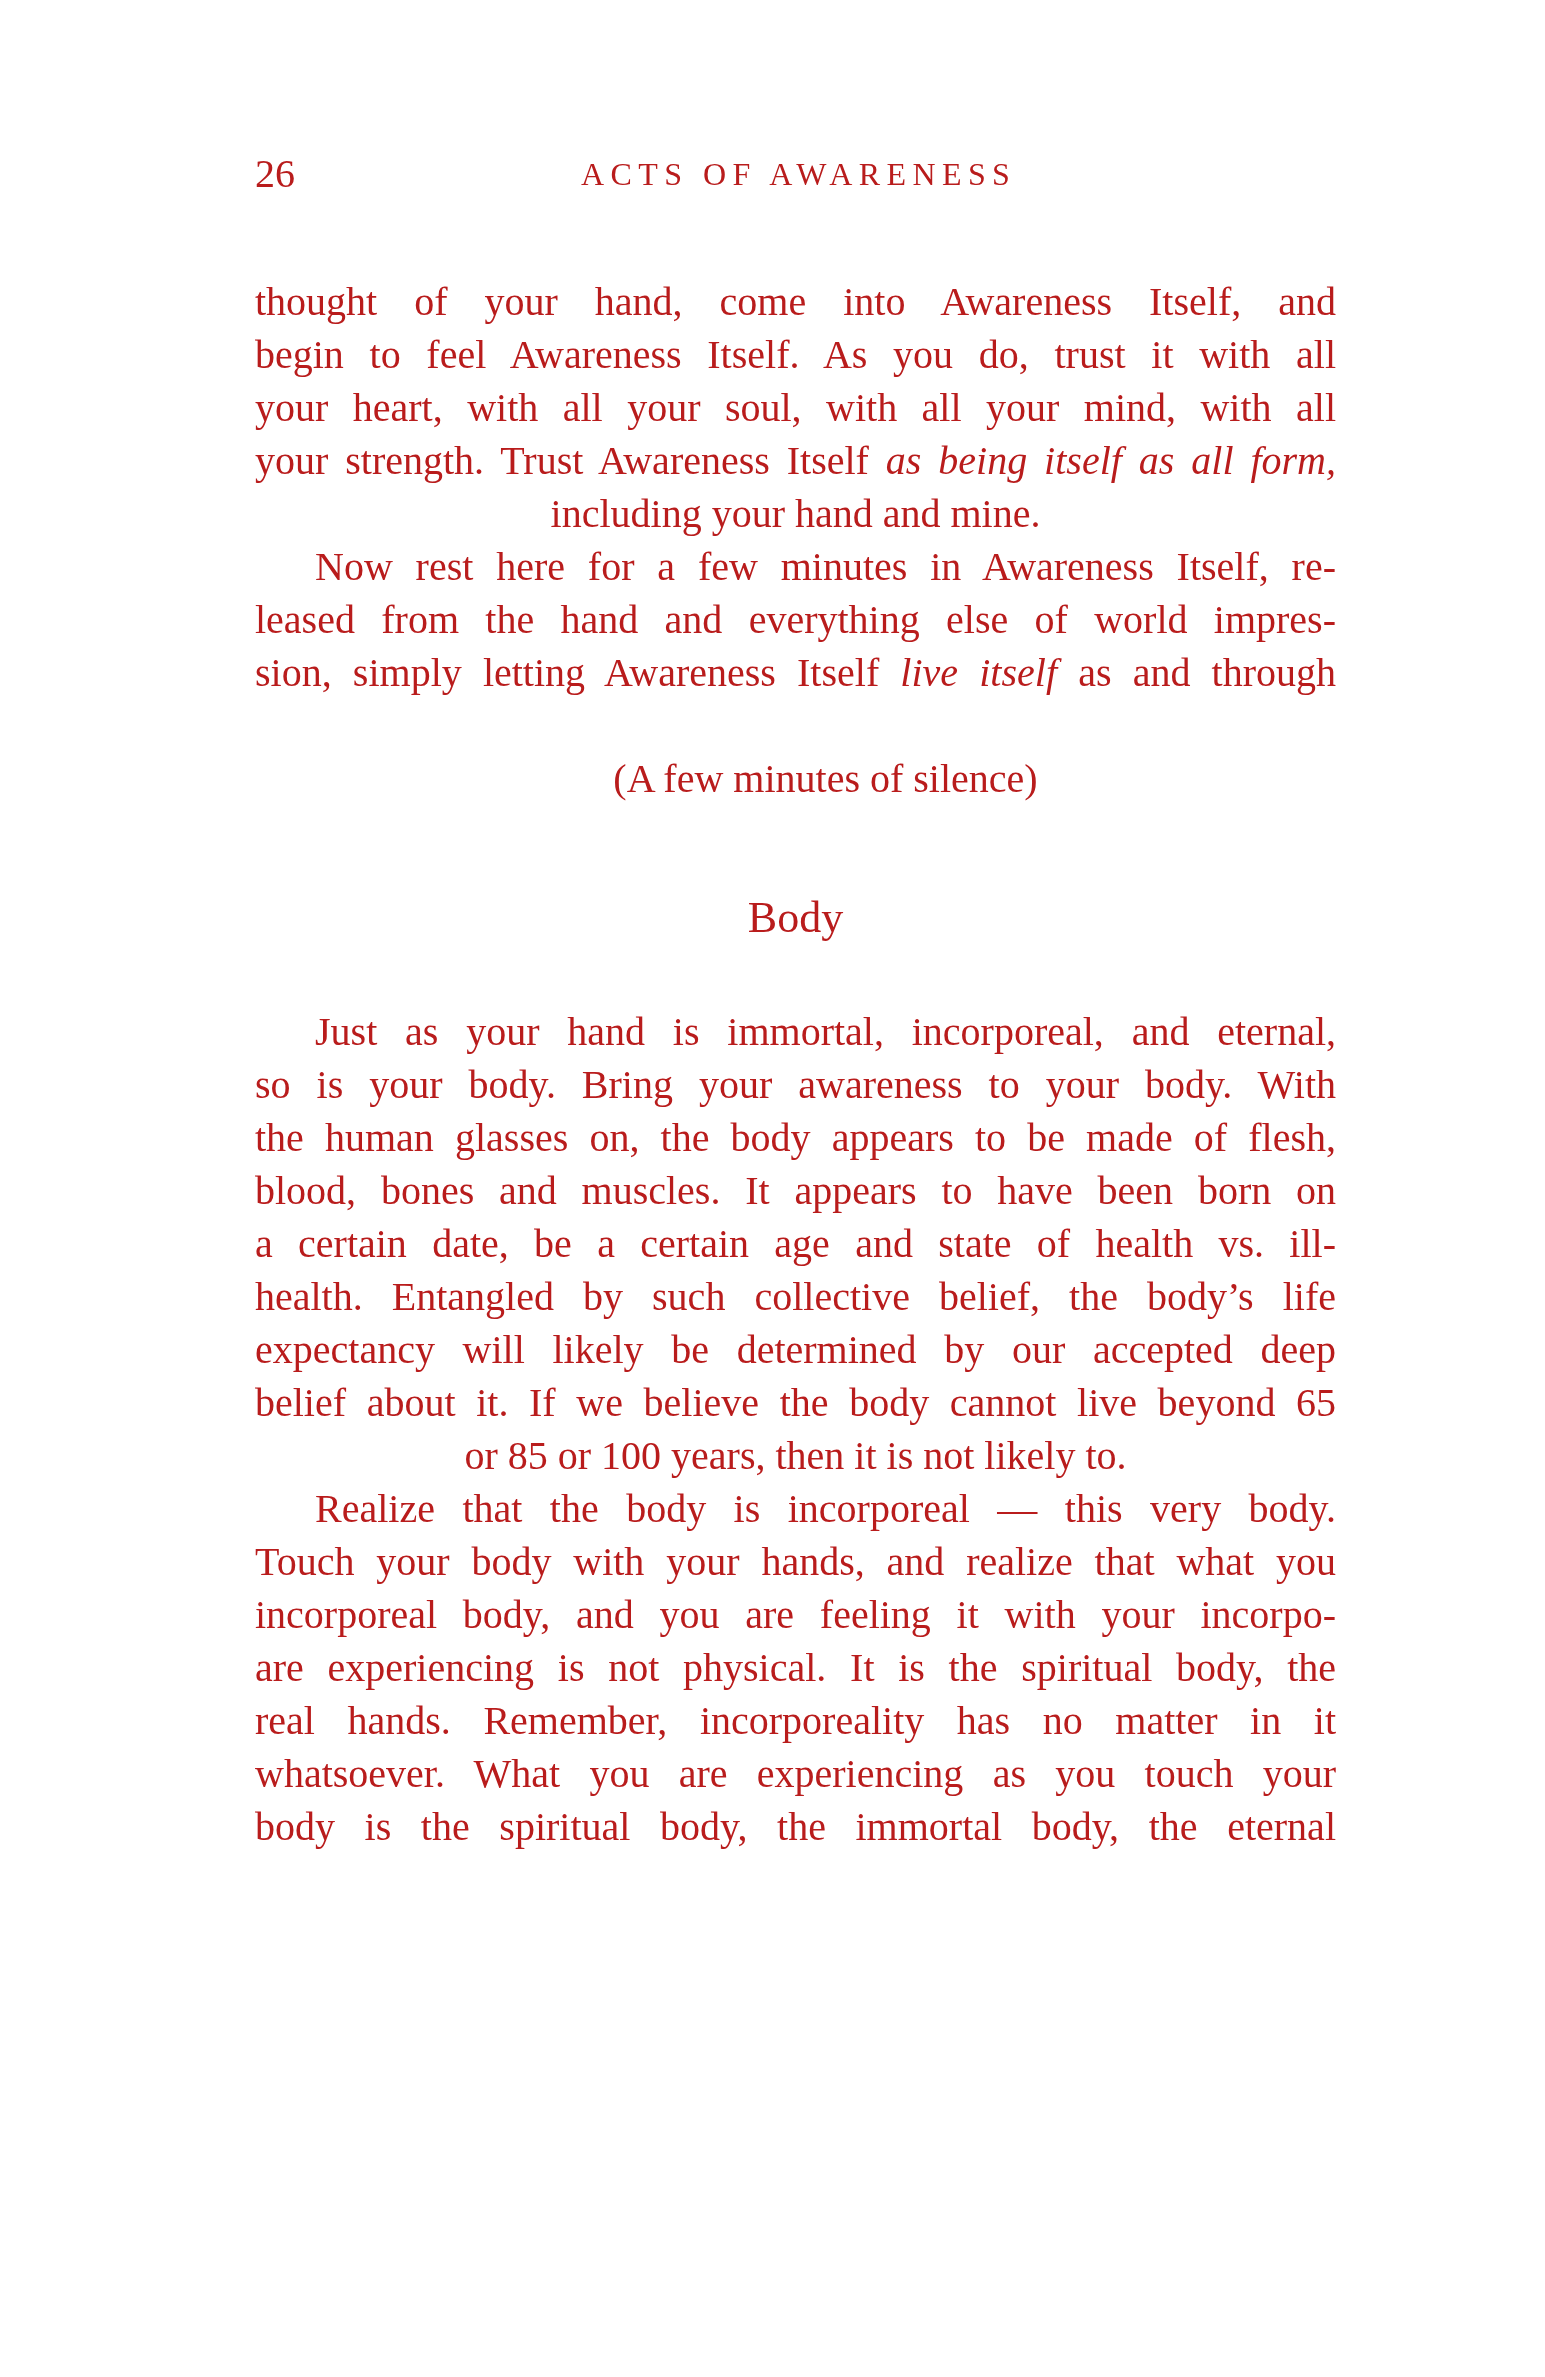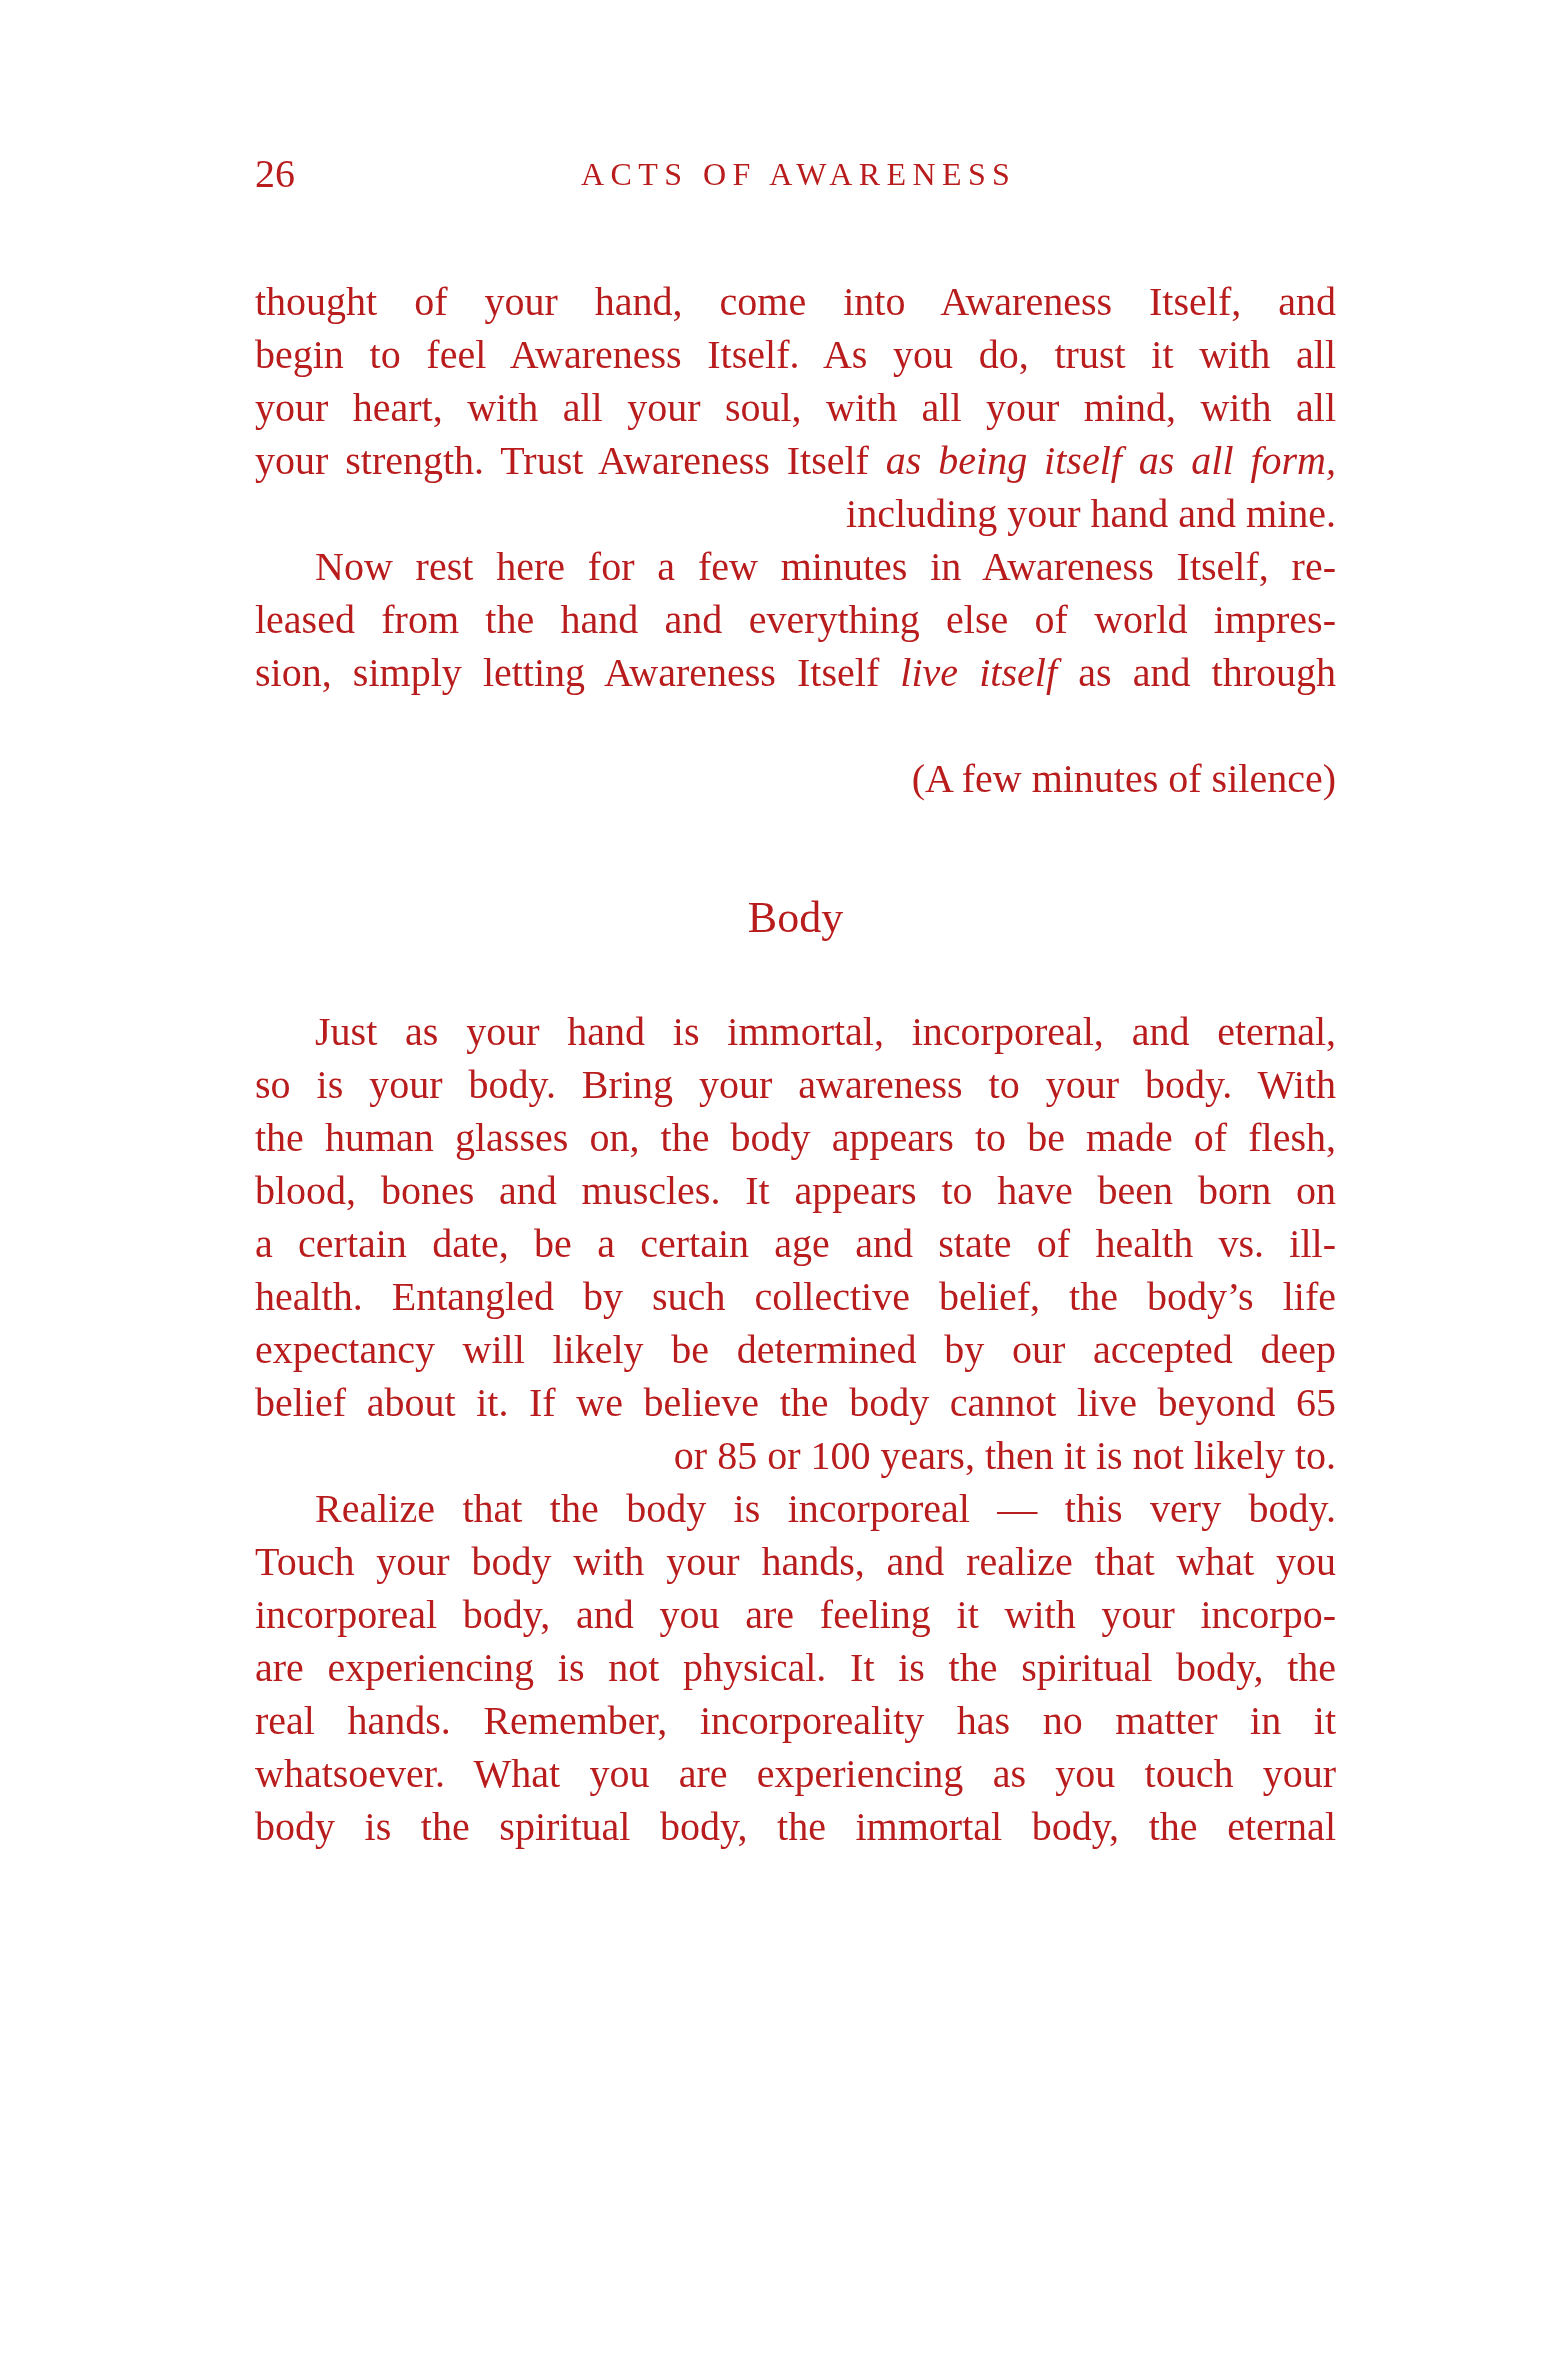--- a/index.html
+++ b/index.html
@@ -35,21 +35,21 @@
     letter-spacing: 0.20em;
     text-indent: 0.20em;
     white-space: nowrap;
   }
   .text-column {
     margin: 78px 0 0 255px;
     width: 1081px;
     font-size: 40px;
     line-height: 53px;
   }
-  .line { text-align: right; }
+  .line { text-align: center; }
   .just {
     text-align: justify;
     text-align-last: justify;
   }
   .ind { padding-left: 60px; }
   .it { font-style: italic; }
   .heading {
     text-align: center;
     font-size: 44px;
     line-height: 54px;

